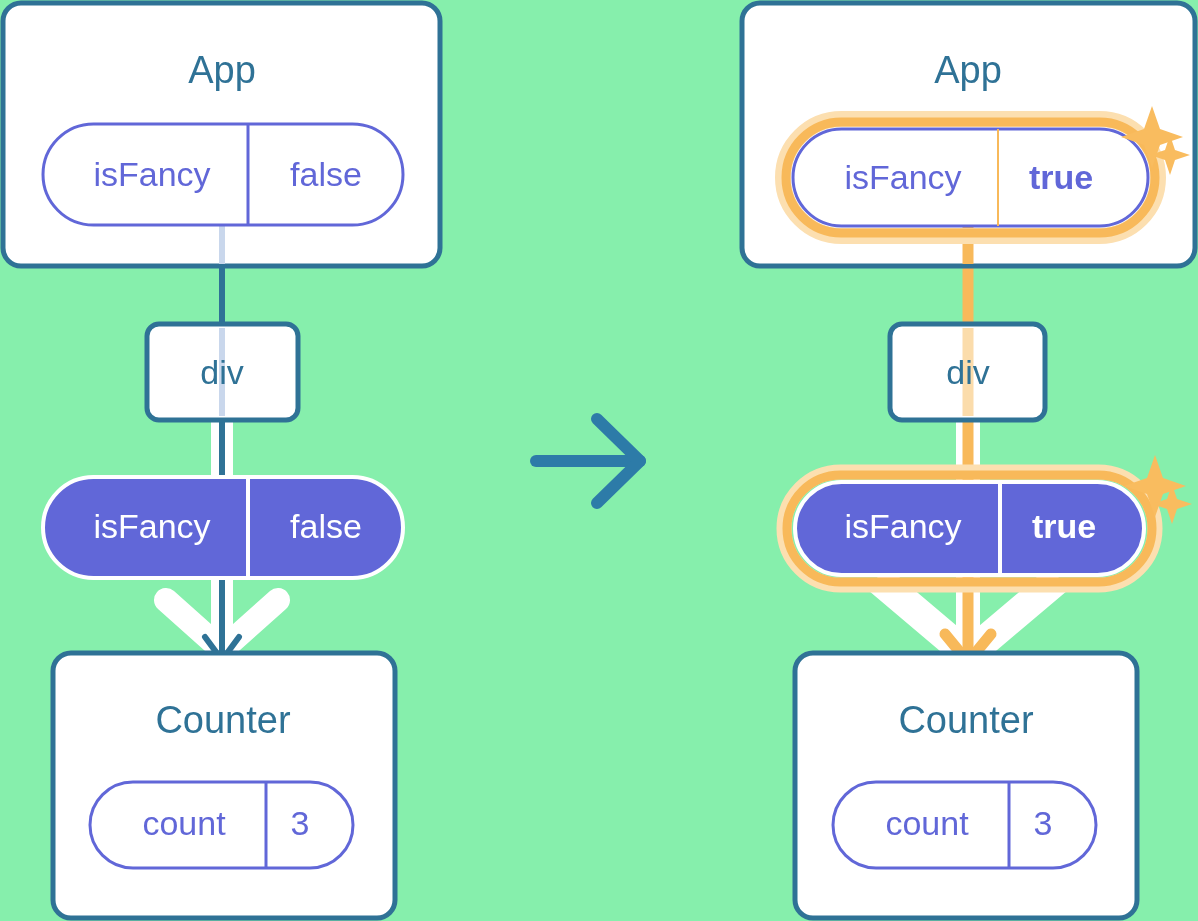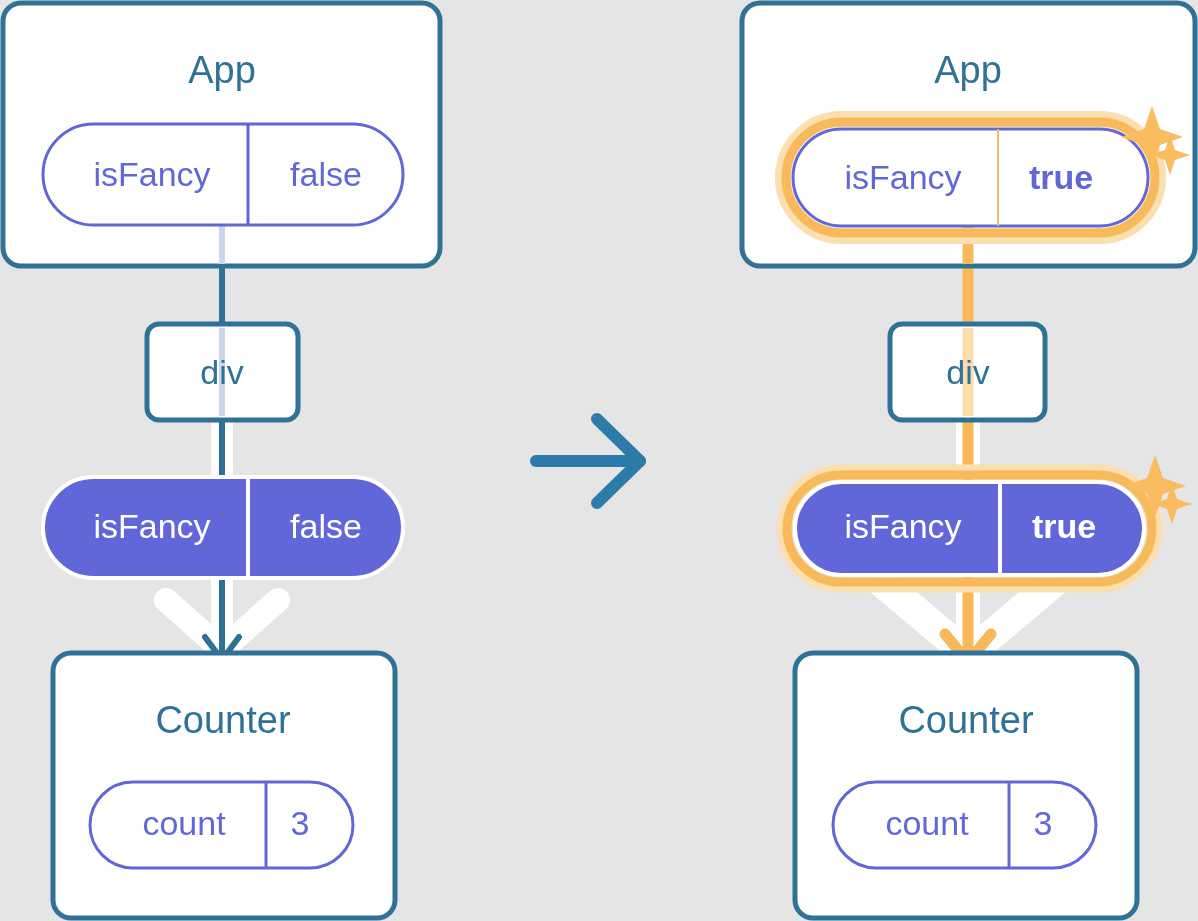--- a/index.html
+++ b/index.html
@@ -90,21 +90,21 @@
   .wire-blue-pale { stroke: #c9d7ec; fill: none; }
   .wire-white { stroke: #ffffff; fill: none; }
   .halo-outer { fill: none; stroke: #fcdfb0; }
   .halo-inner { fill: none; stroke: #f8b95a; }
   .sparkle { fill: #f9bc5f; }
   .mid-arrow { stroke: #2d7ba8; stroke-width: 12; fill: none; stroke-linecap: round; stroke-linejoin: round; }
 </style>
 </head>
 <body style="background: rgb(75, 102, 112);">
 
-<div id="stage" style="background: #e5e5e5;">
+<div id="stage" style="background: #86efac;">
   <svg class="diagram" viewBox="0 0 1198 921" xmlns="http://www.w3.org/2000/svg">
 
     <g>
 
       <path class="wire-blue" d="M222 175 L222 330" stroke-width="6"></path>
 
       <path class="wire-white" d="M222 400 L222 660" stroke-width="22"></path>
 
       <path class="wire-white" d="M166 600 L222 650 L278 600" stroke-width="24" stroke-linecap="round" stroke-linejoin="round"></path>
 

